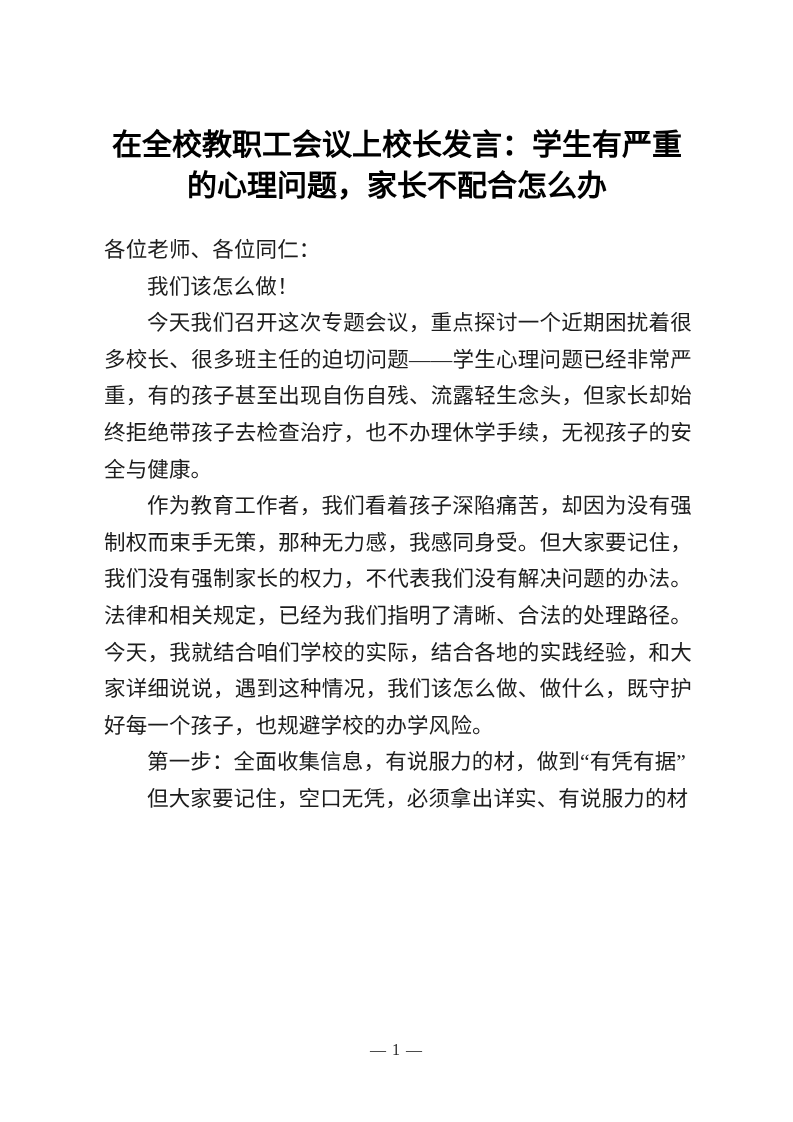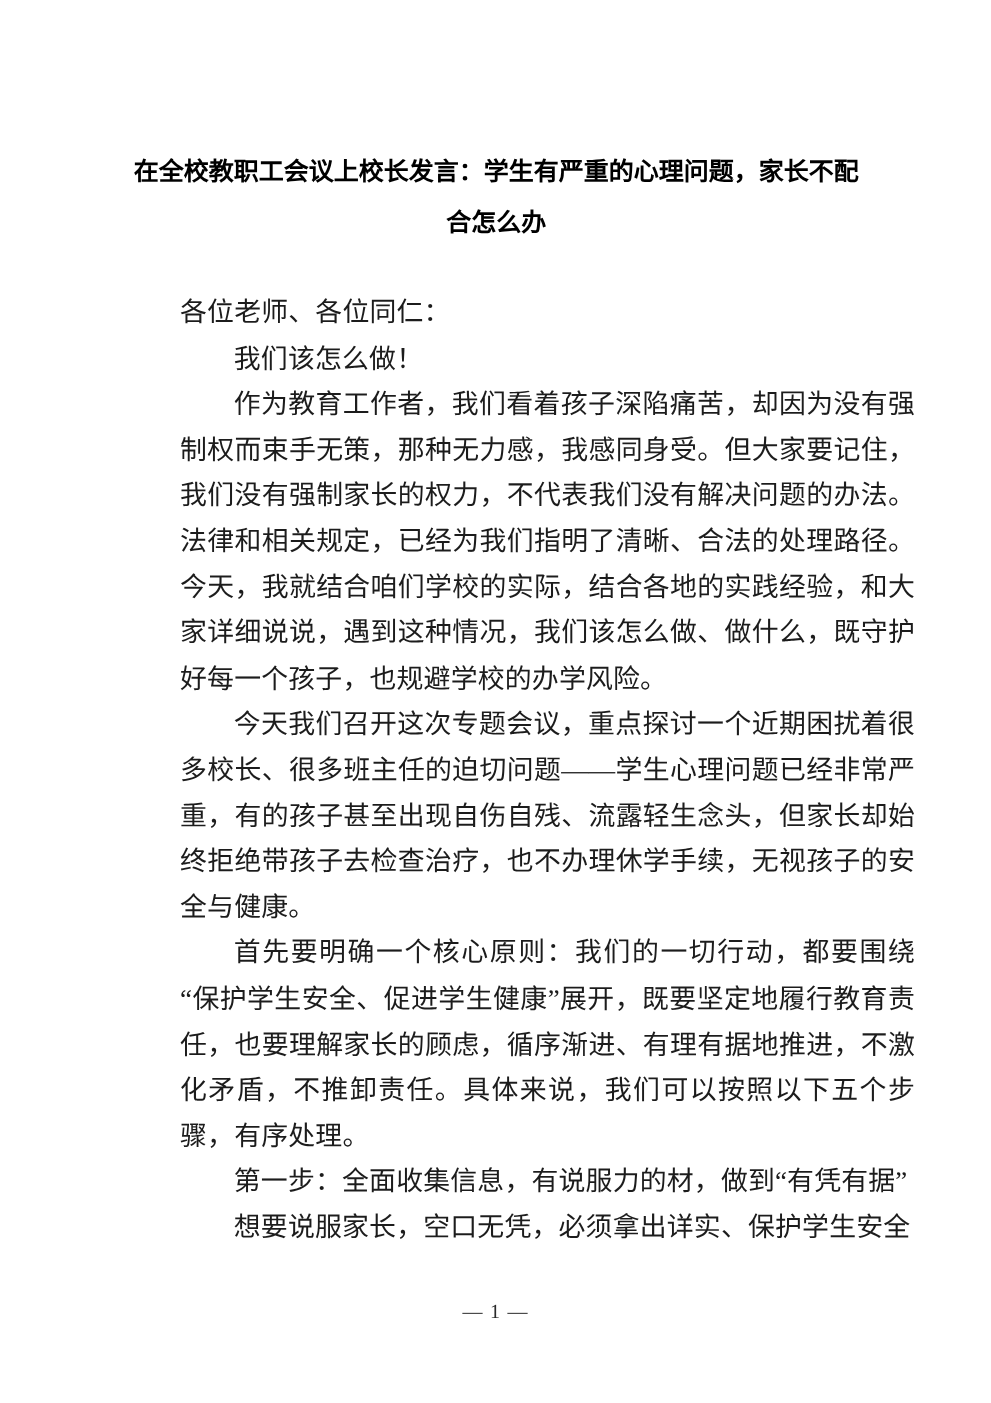--- a/index.html
+++ b/index.html
@@ -24,34 +24,33 @@
 
   
   .doc-title {
     position: absolute;
     left: 104px;
     top: 104px;
     width: 586px;
     text-align: center;
     font-family: "DejaVu Sans", "Liberation Sans", sans-serif;
     font-weight: 700;
-    font-size: 20px;
+    font-size: 30px;
     line-height: 41px;
     letter-spacing: 0px;
     color: #000000;
     white-space: pre-wrap;
   }
 
   
   .doc-body {
     position: absolute;
     left: 104px;
     top: 232px;
     width: 588px;
-    margin-left: 40px;
   }
 
   .para {
     margin: 0;
     font-family: "Liberation Serif", "DejaVu Serif", serif;
     font-size: 21.5px;
     line-height: 36.6px;
     color: #1c1c1c;
     text-align: justify;
     text-justify: inter-ideograph;
@@ -86,22 +85,21 @@
 </head>
 <body>
 
 <div class="page">
 
   <h1 class="doc-title">在全校教职工会议上校长发言：学生有严重的心理问题，家长不配合怎么办</h1>
 
   <div class="doc-body">
     <p class="para flush">各位老师、各位同仁：</p>
     <p class="para indent">我们该怎么做！</p>
+    <p class="para indent">今天我们召开这次专题会议，重点探讨一个近期困扰着很多校长、很多班主任的迫切问题——学生心理问题已经非常严重，有的孩子甚至出现自伤自残、流露轻生念头，但家长却始终拒绝带孩子去检查治疗，也不办理休学手续，无视孩子的安全与健康。</p>
     <p class="para indent">作为教育工作者，我们看着孩子深陷痛苦，却因为没有强制权而束手无策，那种无力感，我感同身受。但大家要记住，我们没有强制家长的权力，不代表我们没有解决问题的办法。法律和相关规定，已经为我们指明了清晰、合法的处理路径。今天，我就结合咱们学校的实际，结合各地的实践经验，和大家详细说说，遇到这种情况，我们该怎么做、做什么，既守护好每一个孩子，也规避学校的办学风险。</p>
-    <p class="para indent">今天我们召开这次专题会议，重点探讨一个近期困扰着很多校长、很多班主任的迫切问题——学生心理问题已经非常严重，有的孩子甚至出现自伤自残、流露轻生念头，但家长却始终拒绝带孩子去检查治疗，也不办理休学手续，无视孩子的安全与健康。</p>
-    <p class="para indent">首先要明确一个核心原则：我们的一切行动，都要围绕“保护学生安全、促进学生健康”展开，既要坚定地履行教育责任，也要理解家长的顾虑，循序渐进、有理有据地推进，不激化矛盾，不推卸责任。具体来说，我们可以按照以下五个步骤，有序处理。</p>
     <p class="para indent">第一步：全面收集信息，有说服力的材，做到“有凭有据”</p>
-    <p class="para indent">想要说服家长，空口无凭，必须拿出详实、保护学生安全</p>
+    <p class="para indent">但大家要记住，空口无凭，必须拿出详实、有说服力的材</p>
   </div>
 
   <div class="page-footer">— 1 —</div>
 
 </div>
 
 </body></html>

